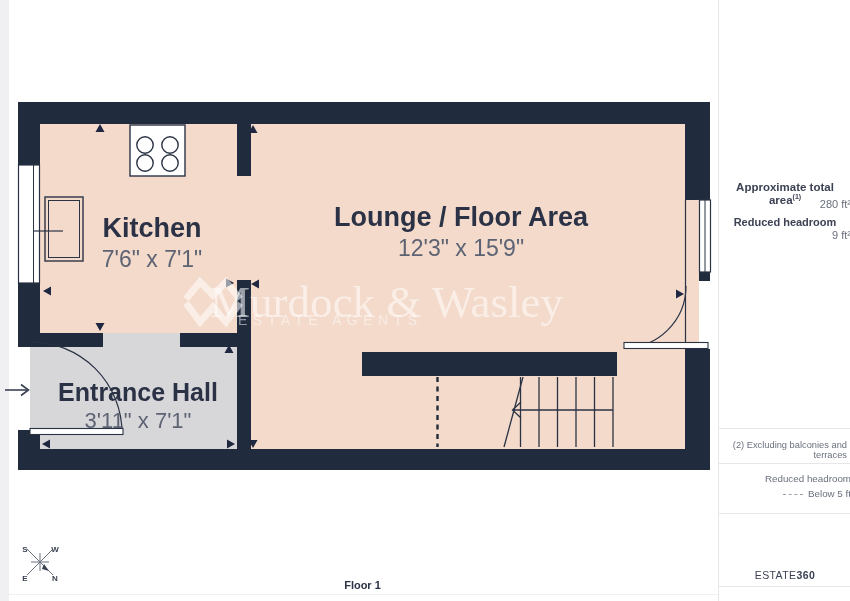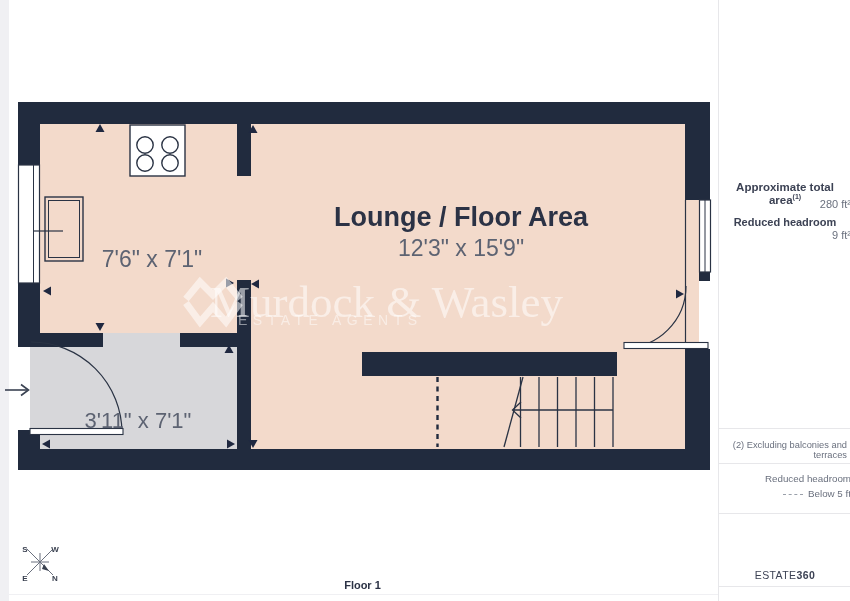--- a/index.html
+++ b/index.html
@@ -152,25 +152,27 @@
       <text x="25" y="552" font-size="8" font-weight="bold" fill="#3a4150" text-anchor="middle">S</text>
       <text x="55" y="552" font-size="8" font-weight="bold" fill="#3a4150" text-anchor="middle">W</text>
       <text x="25" y="581" font-size="8" font-weight="bold" fill="#3a4150" text-anchor="middle">E</text>
       <text x="55" y="581" font-size="8" font-weight="bold" fill="#3a4150" text-anchor="middle">N</text>
     </g>
   </svg>
 
   <div class="wm-text" style="left:210px;top:276px;width:345px;font-size:45px;text-align:center;white-space:nowrap;">Murdock &amp; Wasley</div>
   <div class="wm-text" style="left:238px;top:312px;font-size:14px;letter-spacing:5.5px;color:rgba(255,255,255,0.5);font-family:Liberation Sans, sans-serif;">ESTATE AGENTS</div>
 
+  <div class="room-name labels" style="left:62px;top:213px;width:180px;font-size:27px;">Kitchen</div>
   <div class="room-dim labels" style="left:62px;top:246px;width:180px;font-size:23px;">7'6" x 7'1"</div>
 
   <div class="room-name labels" style="left:281px;top:202px;width:360px;font-size:27px;">Lounge / Floor Area</div>
   <div class="room-dim labels" style="left:281px;top:235px;width:360px;font-size:23px;">12'3" x 15'9"</div>
 
+  <div class="room-name labels" style="left:38px;top:378px;width:200px;font-size:25px;">Entrance Hall</div>
   <div class="room-dim labels" style="left:38px;top:408px;width:200px;font-size:22px;">3'11" x 7'1"</div>
 
   <div class="abs labels" style="left:300px;top:579px;width:125px;text-align:center;font-size:11px;font-weight:bold;color:var(--label);">Floor 1</div>
 
   <div id="sidebar">
     <div class="sb-center sb-bold" style="top:181px;font-size:11.5px;">
       <span>Approximate total area</span><sup>(1)</sup>
     </div>
     <div class="sb-center sb-gray" style="top:198px;font-size:11px;">280 ft²</div>
     <div class="sb-center sb-bold" style="top:216px;font-size:11px;">Reduced headroom</div>

